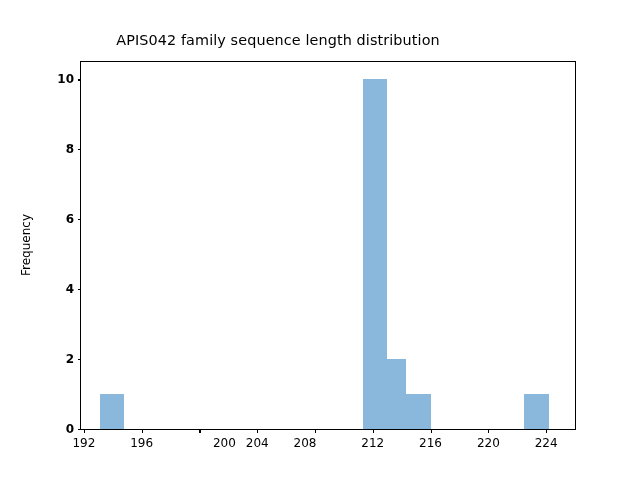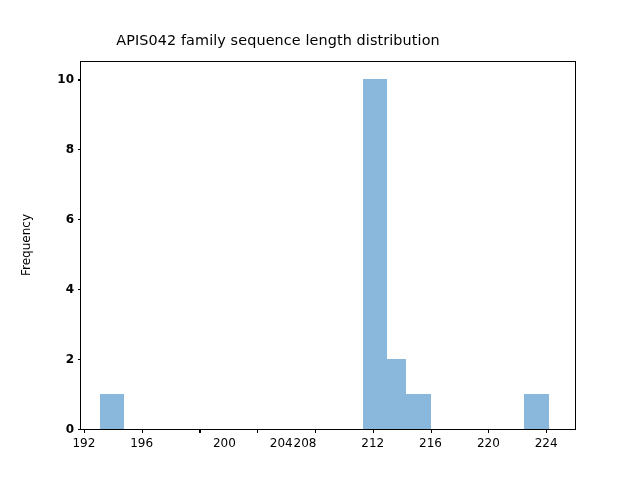--- a/index.html
+++ b/index.html
@@ -118,21 +118,21 @@
         <div class="hist-bar" style="left: 325px; width: 24.5556px; height: 34.9524px; background: rgb(138, 184, 220);"></div>
         <div class="hist-bar" style="left: 443.444px; width: 24.5556px; height: 34.9524px; background: rgb(138, 184, 220);"></div>
       </div>
   <div class="xtick-mark" style="left: 2.88889px;"></div>
       <div class="xtick-label" style="left: 2.88889px;">192</div>
       <div class="xtick-mark" style="left: 60.6667px;"></div>
       <div class="xtick-label" style="left: 60.6667px;">196</div>
       <div class="xtick-mark" style="left: 118.444px;"></div>
       <div class="xtick-label" style="left: 118.444px; margin-left: 25px;">200</div>
       <div class="xtick-mark" style="left: 176.222px;"></div>
-      <div class="xtick-label" style="left: 176.222px; margin-left: 24px;">204</div>
+      <div class="xtick-label" style="left: 176.222px;">204</div>
       <div class="xtick-mark" style="left: 234px;"></div>
       <div class="xtick-label" style="left: 224px;">208</div>
       <div class="xtick-mark" style="left: 291.778px;"></div>
       <div class="xtick-label" style="left: 291.778px;">212</div>
       <div class="xtick-mark" style="left: 349.556px;"></div>
       <div class="xtick-label" style="left: 349.556px;">216</div>
       <div class="xtick-mark" style="left: 407.333px;"></div>
       <div class="xtick-label" style="left: 407.333px;">220</div>
       <div class="xtick-mark" style="left: 465.111px;"></div>
       <div class="xtick-label" style="left: 465.111px;">224</div>

